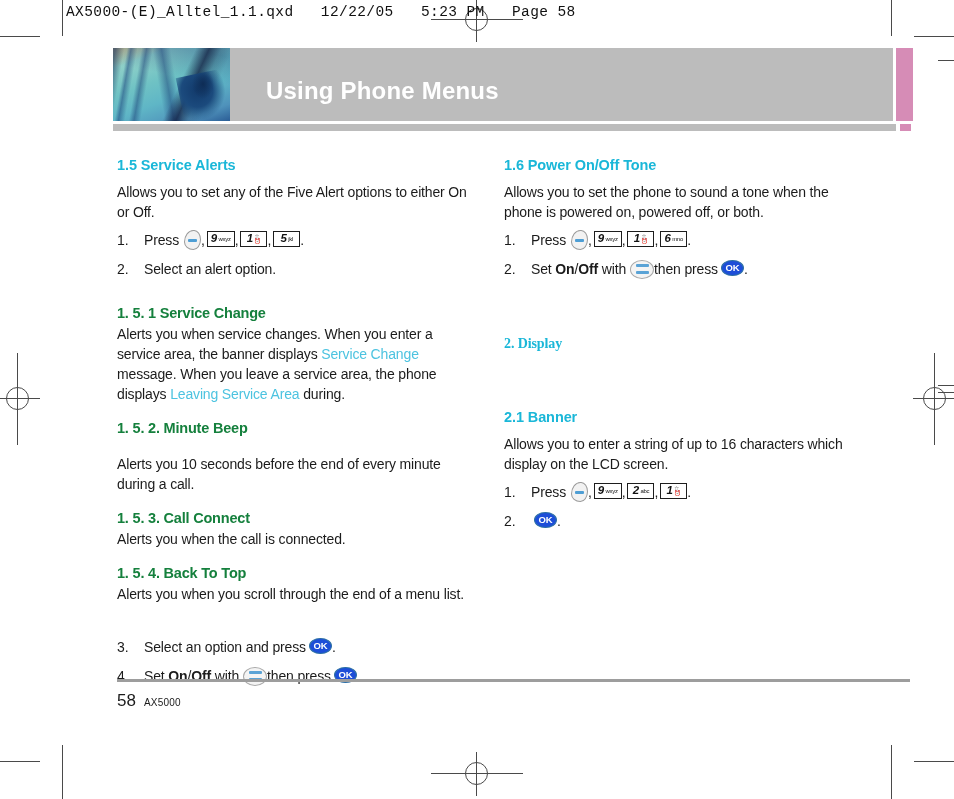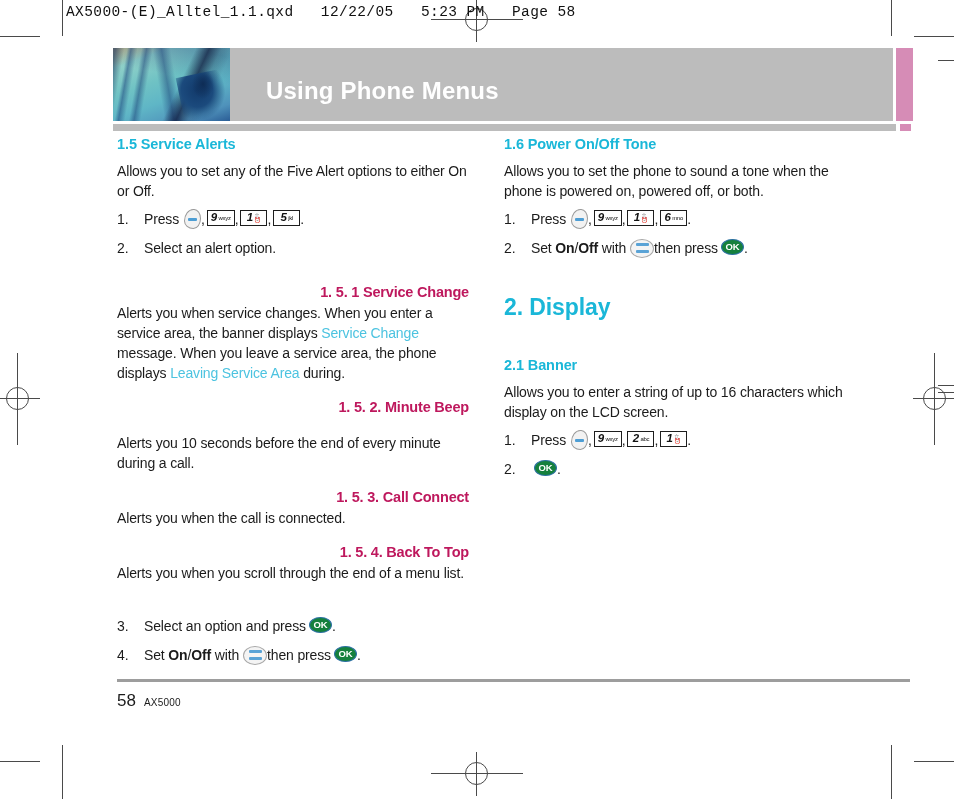--- a/index.html
+++ b/index.html
@@ -70,28 +70,28 @@
   .underbar { position:absolute; left:113px; top:124px; width:783px; height:7px; background:#bcbcbc; }
   .underbar-pink { position:absolute; left:900px; top:124px; width:11px; height:7px; background:#d68cb6; }
 
   
   .col { position:absolute; top:136px; }
   .col-left { left:117px; width:352px; }
   .col-right { left:504px; width:360px; }
 
   .sec-head {
     color:#1ab7d8; font-weight:bold; font-size:14.5px;
-    margin-bottom:9px; letter-spacing:-0.1px;
-  }
-  .sec-head.big { font-size:23px; }
+    margin-bottom:9px; letter-spacing:-0.1px;margin-top:21px;
+  }
+  .sec-head.big { font-size:14px;font-family:Liberation Serif, serif; }
   .para {
     font-size:14px; color:#1b1b1b; line-height:20px; letter-spacing:-0.15px;
   }
   .sub-head {
-    font-size:14.5px; font-weight:bold; color:#be185d; letter-spacing:-0.2px;text-align:right;
+    font-size:14.5px; font-weight:bold; color:#15803d; letter-spacing:-0.2px;
   }
   .cyan { color:#4cc3e0; }
   .gap-m { height:16px; }
   .gap-l { height:25px; }
   .gap-xl { height:35px; }
 
   
   .step { display:flex; align-items:flex-start; font-size:14px; color:#1b1b1b;
           line-height:22px; margin-top:7px; letter-spacing:-0.15px; }
   .step .num { width:27px; flex:0 0 27px; }
@@ -138,21 +138,21 @@
     transform:scaleY(0.9);
   }
   .key-num .sym {
     font-size:5.5px; line-height:5px; margin-left:1.5px; color:#111;
     display:flex; flex-direction:column; align-items:center;
   }
 
   .key-ok {
     display:inline-flex; align-items:center; justify-content:center;
     width:23px; height:16px; border-radius:50%;
-    background:#15803d; border:1.4px solid #2b6fa3;
+    background:#1d4ed8; border:1.4px solid #2b6fa3;
     color:#ffffff; font-size:9.5px; font-weight:bold;
     vertical-align:middle; margin:0 3px; position:relative; top:-1px;
     letter-spacing:-0.2px;
   }
 
   .comma { margin:0 1px 0 0; }
 
   
   .foot-rule { position:absolute; left:117px; top:679px; width:793px; height:3px; background:#9d9d9d; }
   .foot { position:absolute; left:117px; top:691px; display:flex; align-items:baseline; }

